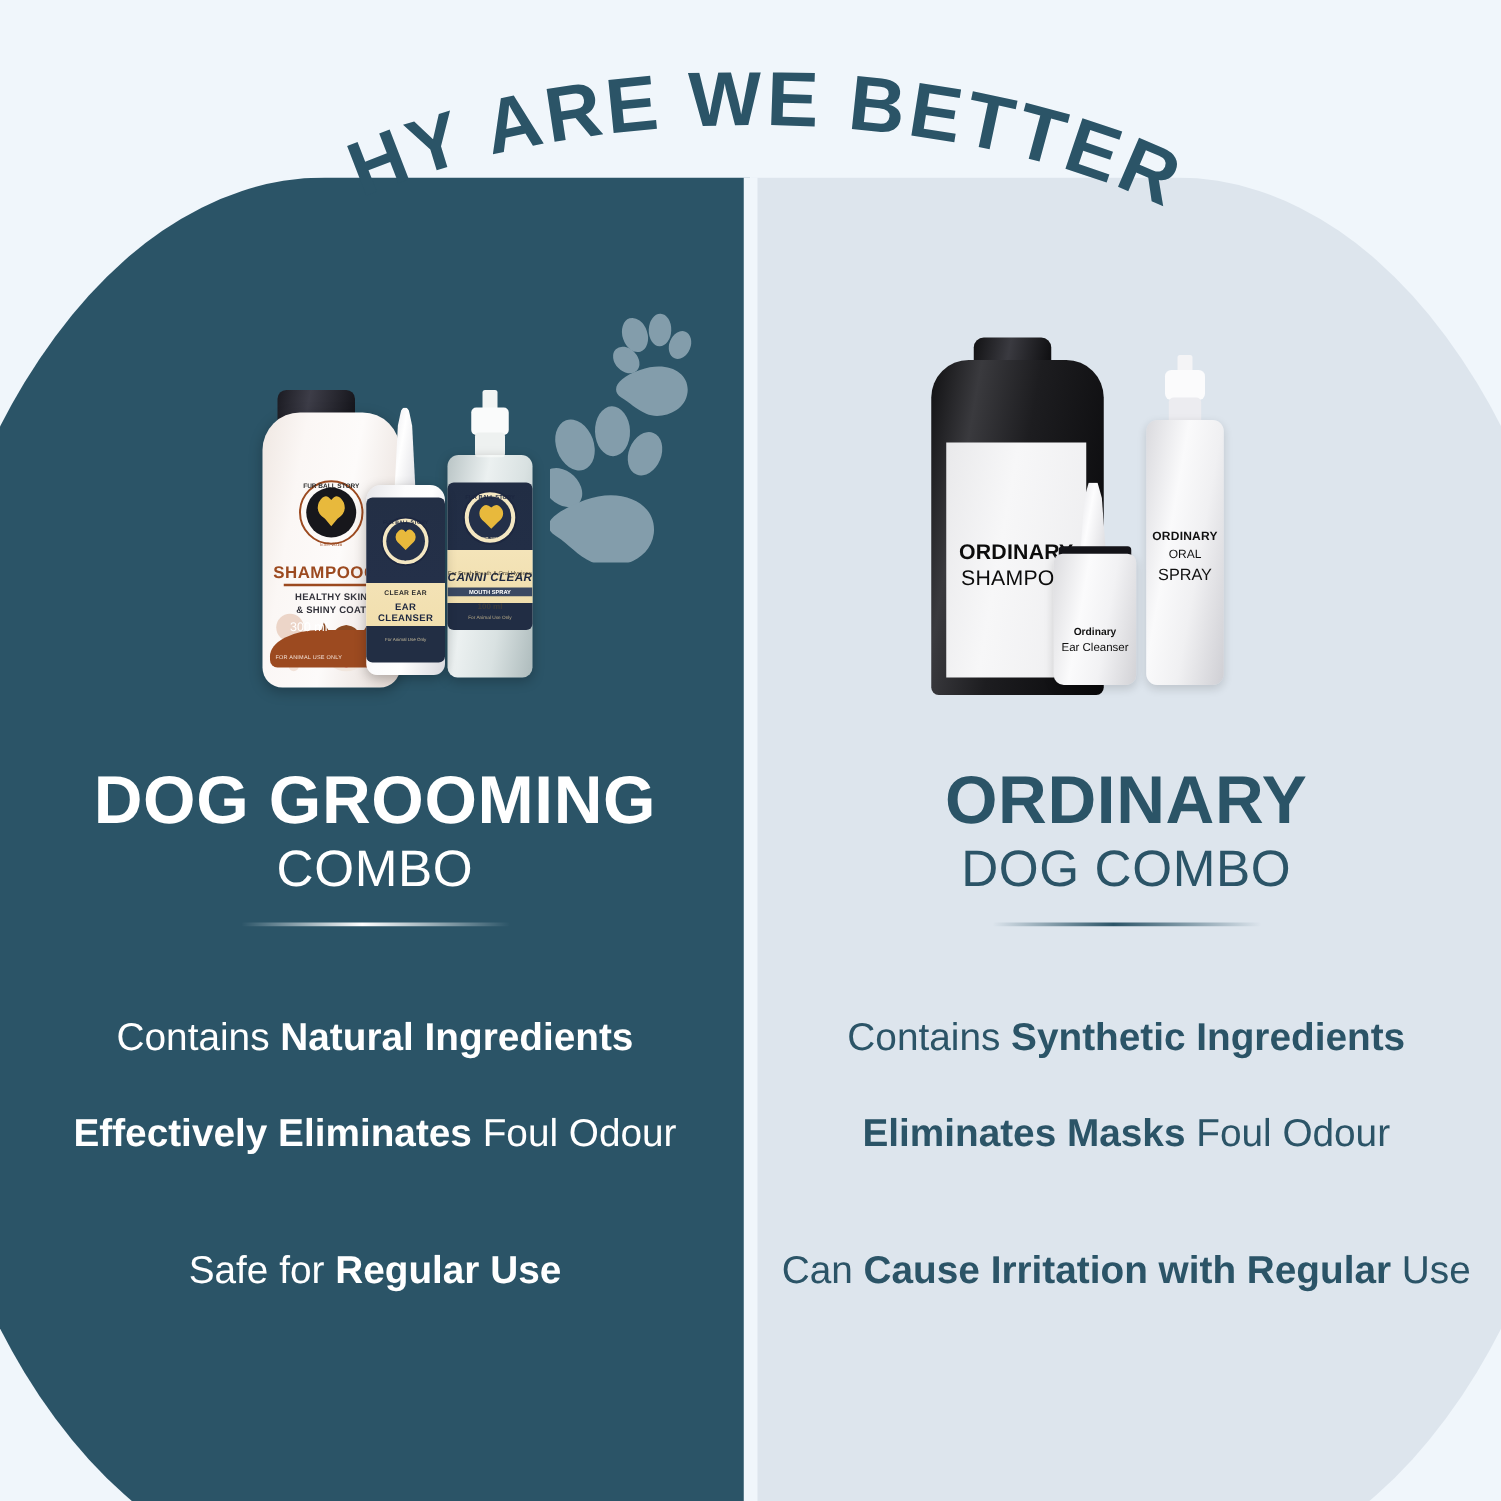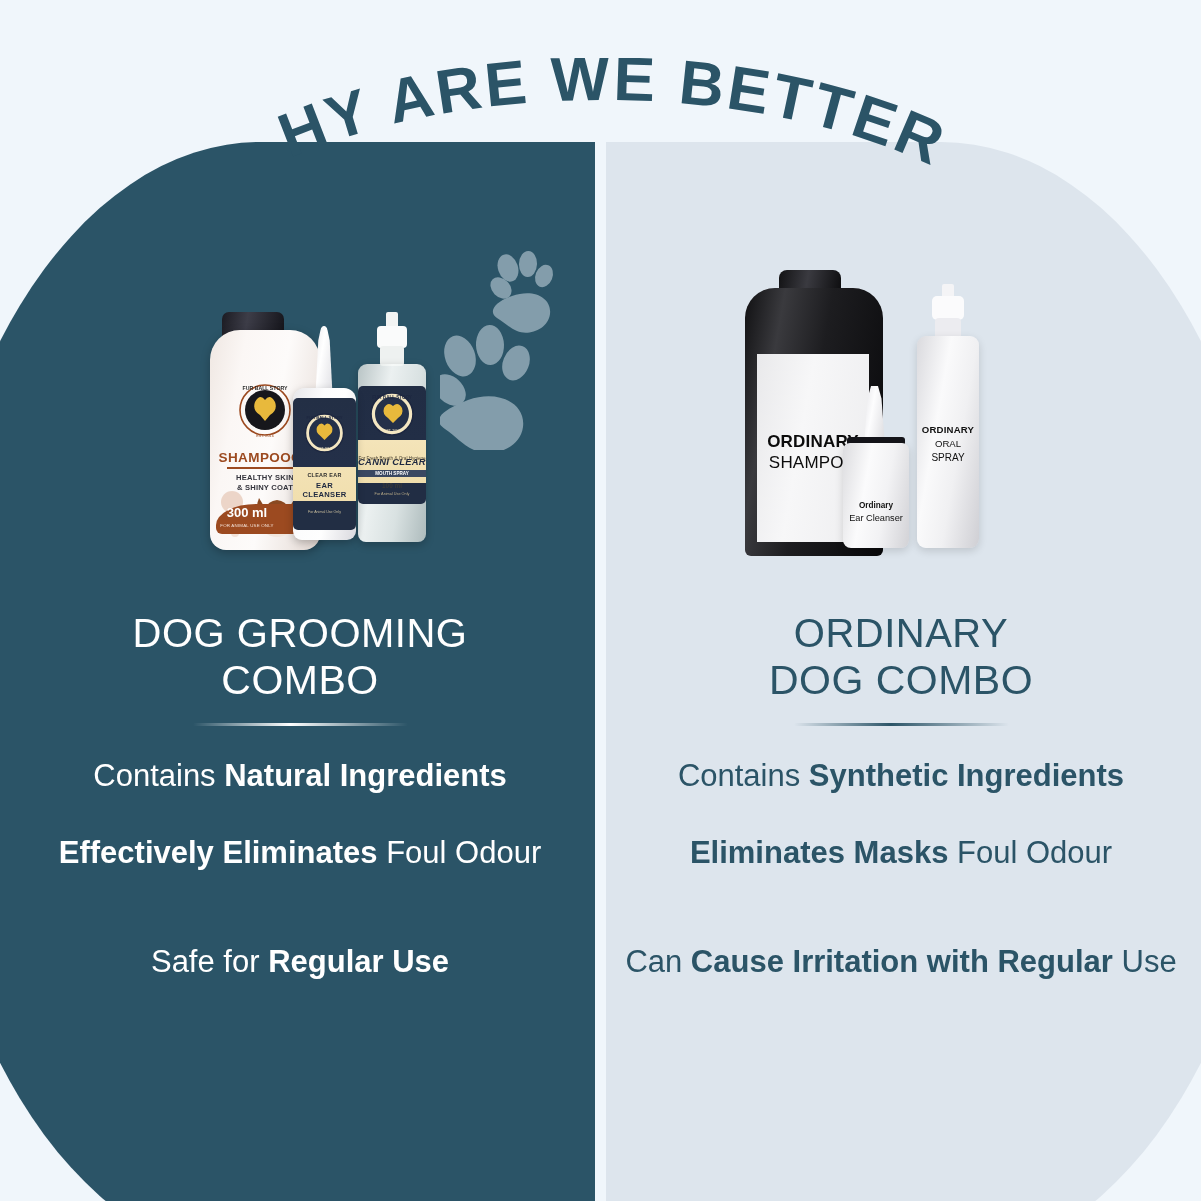--- a/index.html
+++ b/index.html
@@ -58,36 +58,36 @@
   
   .products-left { position:absolute; left:175px; top:268px; width:300px; height:300px; z-index:4; }
   .products-right { position:absolute; left:735px; top:268px; width:280px; height:300px; z-index:4; }
 
   
   .col { position:absolute; top:612px; width:560px; z-index:5; text-align:center; }
   .col-left  { left:20px; }
   .col-right { left:621px; }
 
   .heading { line-height:1.06; }
-  .heading .l1 { display:block; font-size:40px; font-weight:normal; letter-spacing:0.5px; }
+  .heading .l1 { display:block; font-size:54px; font-weight:bold; letter-spacing:0.5px; }
   .heading .l2 { display:block; font-size:41px; font-weight:normal; letter-spacing:0.5px; margin-top:5px; }
   .col-left .heading { color:#ffffff; }
   .col-right .heading { color:#2b5467; }
 
   .rule {
     height:3px; width:215px; margin:20px auto 0 auto; border-radius:2px;
   }
   .col-left .rule  { background:linear-gradient(to right, rgba(255,255,255,0), #ffffff 45%, rgba(255,255,255,0)); }
   .col-right .rule { background:linear-gradient(to right, rgba(43,84,103,0), #2b5467 45%, rgba(43,84,103,0)); }
 
   .feature { font-size:31px; line-height:1.33; margin-top:0; }
   .feature b { font-weight:bold; }
   .col-left .feature  { color:#ffffff; }
   .col-right .feature { color:#2b5467; }
-  .f1 { margin-top:29px; }
+  .f1 { margin-top:68px; }
   .f2 { margin-top:36px; }
   .f3 { margin-top:68px; }
 
   
   .shampooch {
     position:absolute; left:35px; top:62px; width:110px; height:220px;
     background:linear-gradient(100deg,#efe7e2 0%,#fbf7f5 25%,#fdfbfa 55%,#e3d8d2 100%);
     border-radius:30px 30px 16px 16px;
     box-shadow:0 3px 10px rgba(0,0,0,.25);
   }
@@ -114,22 +114,22 @@
   .sh-dog {
     position:absolute; left:34px; top:122px; width:58px; height:48px;
   }
   .sh-bubbles { position:absolute; left:2px; top:122px; }
   .sh-band {
     position:absolute; left:2px; bottom:6px; width:100px; height:30px;
     background:#9c4a20;
     border-radius:40% 6% 6px 6px / 70% 14% 6px 6px;
   }
   .sh-vol {
-    position:absolute; left:0; bottom:20px; width:66px; text-align:center;
-    font-size:13px; font-weight:bold; color:#fff;
+    position:absolute; left:0; bottom:32px; width:66px; text-align:center;
+    font-size:10px; font-weight:normal; color:#fff;
   }
   .sh-vol-sub {
     position:absolute; left:0; bottom:12px; width:66px; text-align:center;
     font-size:4.4px; color:#f2dfd4; letter-spacing:.2px;
   }
 
   .earbottle {
     position:absolute; left:118px; top:120px; width:63px; height:152px;
     background:linear-gradient(100deg,#e7e7ea,#fcfcfd 35%,#fefefe 60%,#d9d9de);
     border-radius:12px 12px 9px 9px;
@@ -211,21 +211,21 @@
     position:absolute; left:182px; top:68px; width:62px; height:212px;
     background:linear-gradient(100deg,#dadade,#fafafb 35%,#f0f0f2 62%,#cfcfd4);
     border-radius:9px 9px 9px 9px;
     box-shadow:0 3px 8px rgba(0,0,0,.14);
   }
   .ord-spray-head {
     position:absolute; left:193px; top:16px; width:40px; height:56px;
   }
   .ord-sp-t1 { position:absolute; top:88px; width:100%; text-align:center; font-size:9.6px; font-weight:bold; color:#111; letter-spacing:.2px;}
   .ord-sp-t2 { position:absolute; top:102px; width:100%; text-align:center; font-size:9.6px; font-weight:normal; color:#111;}
-  .ord-sp-t3 { position:absolute; top:116px; width:100%; text-align:center; font-size:10px; font-weight:normal; color:#111;}
+  .ord-sp-t3 { position:absolute; top:116px; width:100%; text-align:center; font-size:13px; font-weight:normal; color:#111;}
 </style>
 </head>
 <body>
 
 <div id="stage">
 
   <div class="blob blob-left-clip">
     <div class="blob-left-inner"></div>
   </div>
   <div class="blob blob-right-clip">

